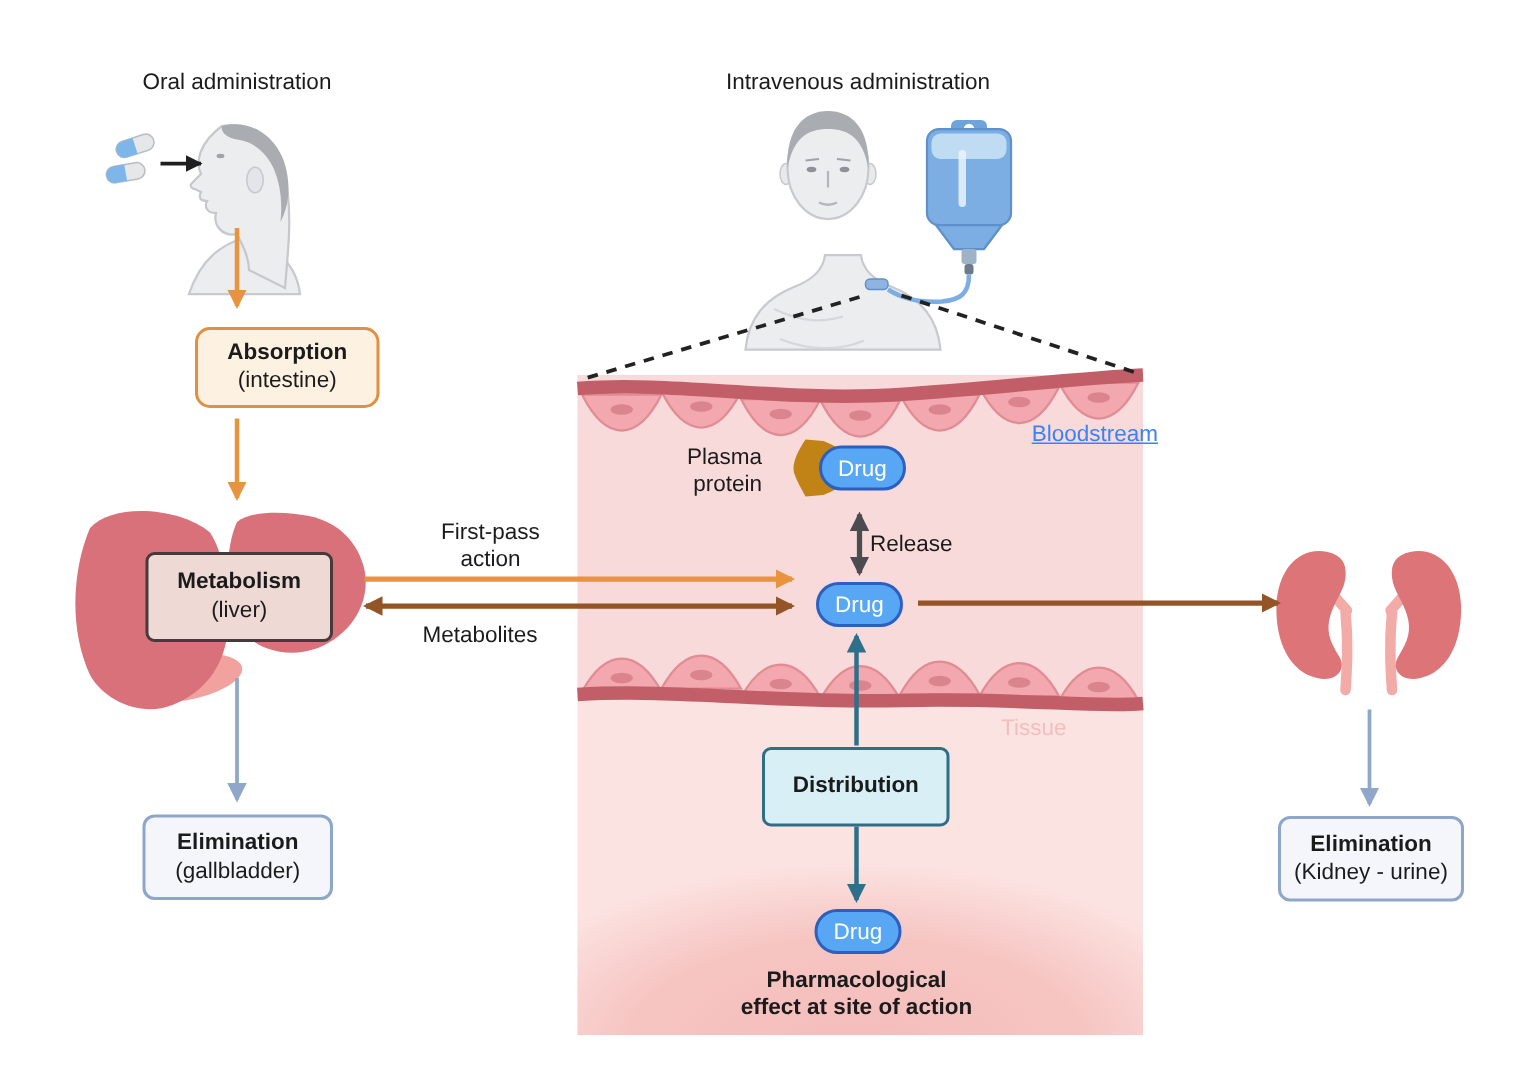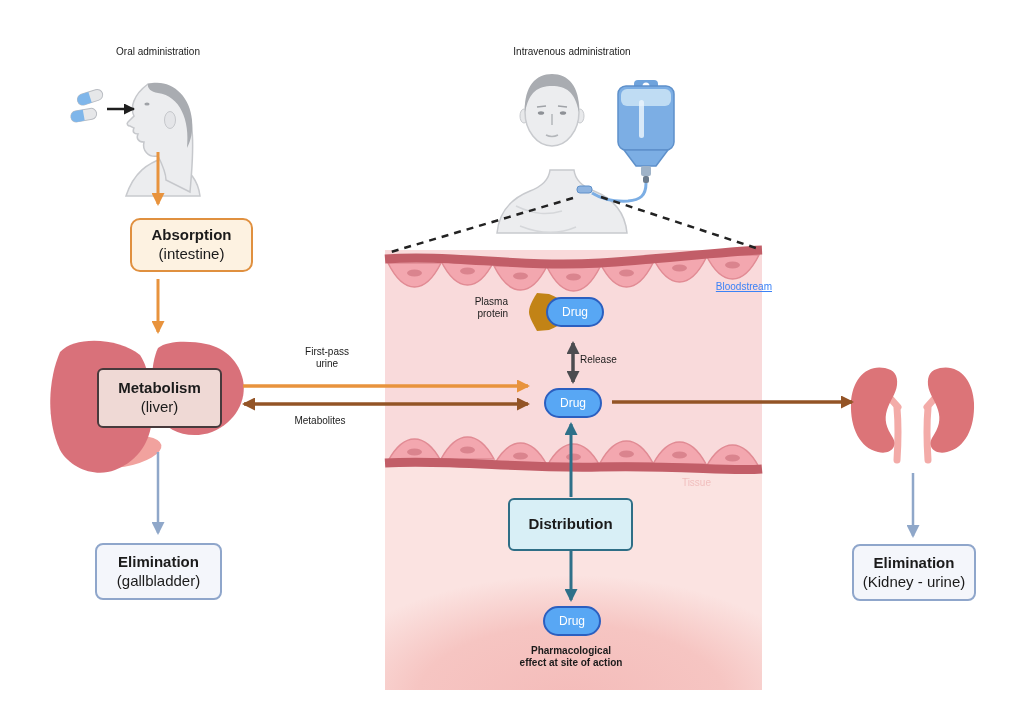--- a/index.html
+++ b/index.html
@@ -4,33 +4,33 @@
 <style>
   html,body{margin:0;padding:0;background:#ffffff;}
   .canvas{position:relative;width:1024px;height:717px;background:#ffffff;overflow:hidden;
           font-family:"Liberation Sans","DejaVu Sans",sans-serif;color:#1b1b1b;}
   .abs{position:absolute;}
   .bg{z-index:0;}
   .overlay{position:absolute;left:0;top:0;z-index:1;}
   .ui{z-index:2;}
   .bloodstream-bg{left:385px;top:250px;width:377px;height:216px;background:#f9dadb;}
   .tissue-bg{left:385px;top:466px;width:377px;height:224px;background:#fbe3e1;}
-  .lbl{font-size:10px;line-height:1.2;}
+  .lbl{font-size:15px;line-height:1.2;}
   .ctr{text-align:center;}
   .rgt{text-align:right;}
   .box{box-sizing:border-box;display:flex;flex-direction:column;align-items:center;justify-content:center;
        font-size:15px;line-height:1.25;text-align:center;background:#fff;}
   .box b{font-weight:bold;}
   .box-absorption{left:97px;top:218px;width:123px;height:54px;background:#fdf2e1;border:2px solid #e0903f;border-radius:10px;margin-left:33px;}
   .box-metabolism{left:97px;top:368px;width:125px;height:60px;background:#efd9d5;border:2px solid #473a3c;border-radius:6px;}
   .box-elim-liver{left:95px;top:543px;width:127px;height:57px;background:#f4f6fb;border:2px solid #8fa6cb;border-radius:8px;}
   .box-distribution{left:508px;top:498px;width:125px;height:53px;background:#d8eff6;border:2px solid #2e6e86;border-radius:6px;text-align:right;}
   .box-elim-kidney{left:852px;top:544px;width:124px;height:57px;background:#f4f6fb;border:2px solid #8fa6cb;border-radius:8px;}
   .pill{box-sizing:border-box;width:58px;height:30px;border-radius:15px;background:#58a7f4;border:2px solid #2b5fc0;
-        color:#ffffff;font-size:12px;display:flex;align-items:center;justify-content:center;}
+        color:#ffffff;font-size:15px;display:flex;align-items:center;justify-content:center;}
   .bloodstream-lbl{left:624px;top:281px;width:148px;color:#3b82f6;text-decoration:underline;}
   .tissue-lbl{left:565px;top:477px;width:146px;color:#f1bfbe;}
   .bold{font-weight:bold;}
 </style>
 </head>
 <body>
 
 <div class="canvas">
 
   <div class="abs bg bloodstream-bg"></div>
@@ -233,21 +233,21 @@
     <span style="display:block">protein</span>
   </div>
   <div class="abs ui lbl" style="left:580px;top:354px;width:90px;">Release</div>
 
   <div class="abs ui pill" style="left:546px;top:297px;">Drug</div>
   <div class="abs ui pill" style="left:544px;top:388px;">Drug</div>
   <div class="abs ui pill" style="left:543px;top:606px;">Drug</div>
 
   <div class="abs ui lbl ctr" style="left:272px;top:346px;width:110px;">
     <span style="display:block">First-pass</span>
-    <span style="display:block">urine</span>
+    <span style="display:block">action</span>
   </div>
   <div class="abs ui lbl ctr" style="left:255px;top:415px;width:130px;">Metabolites</div>
 
   <div class="abs ui lbl ctr bold" style="left:451px;top:645px;width:240px;">
     <span style="display:block">Pharmacological</span>
     <span style="display:block">effect at site of action</span>
   </div>
 
 </div>
 

